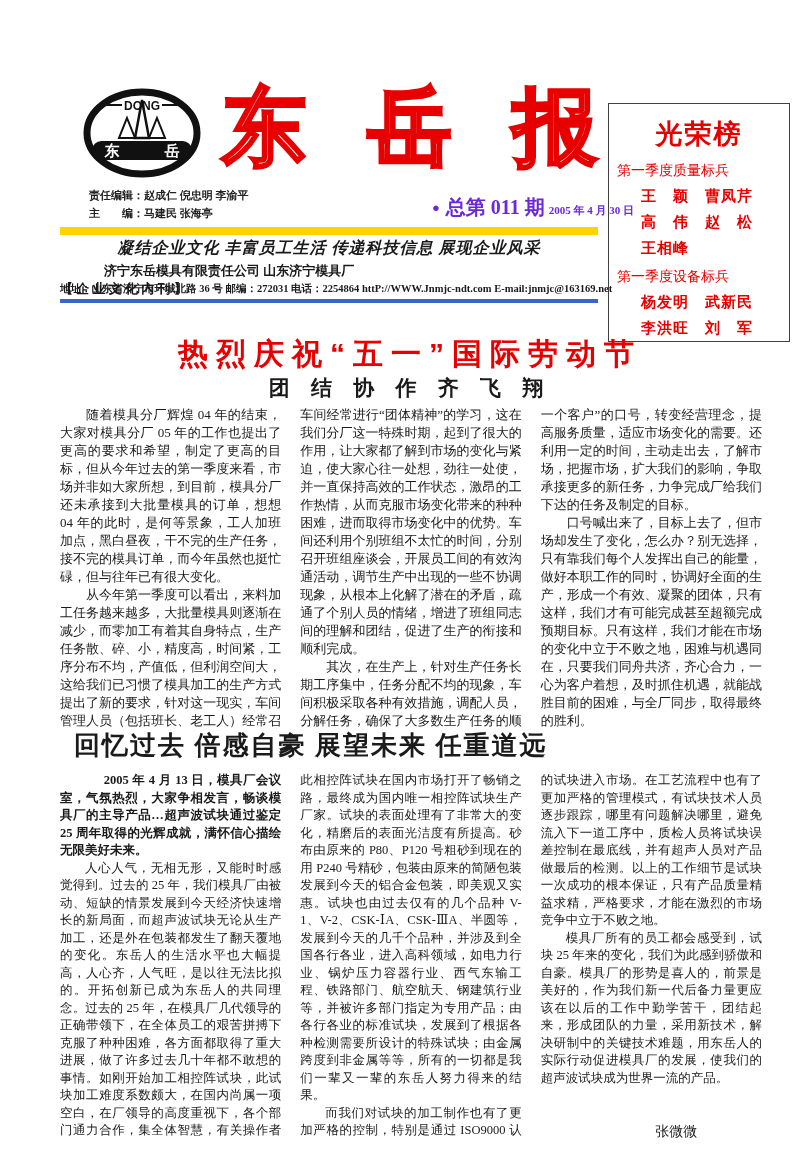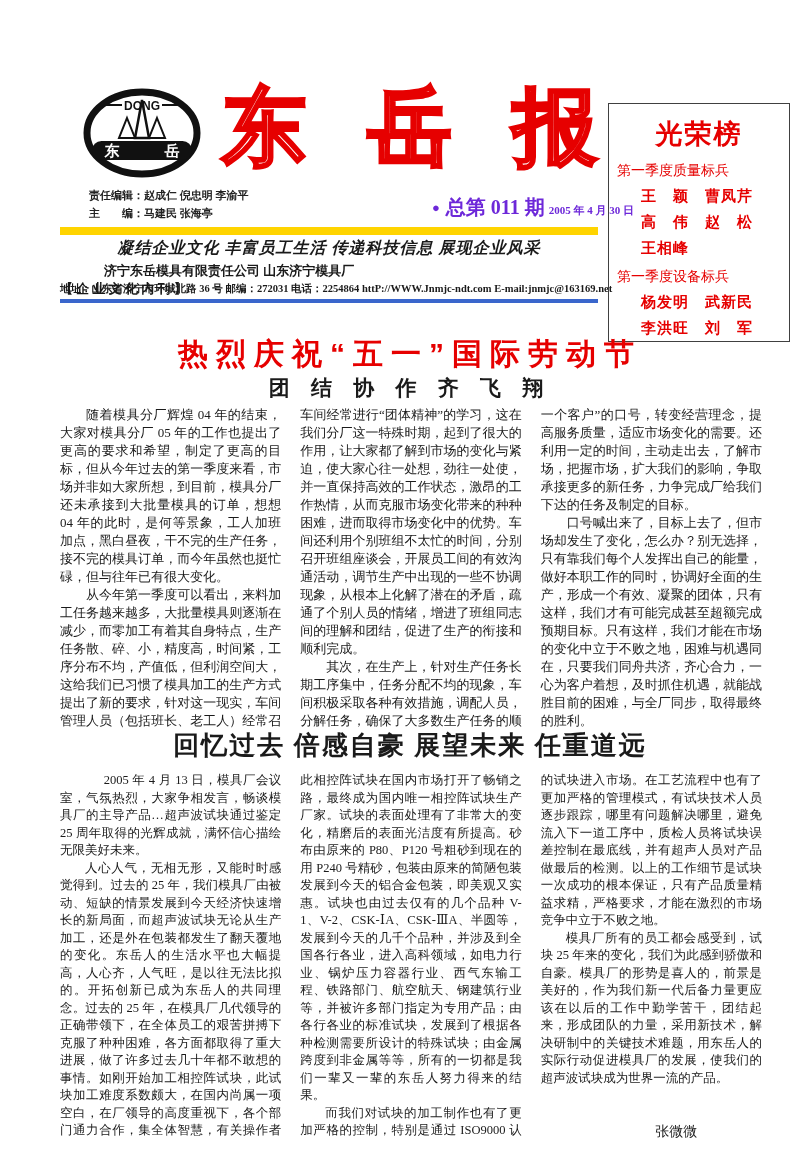--- a/index.html
+++ b/index.html
@@ -31,32 +31,32 @@
     border:1px solid #404040;color:#e60000;font-family:"Liberation Sans","DejaVu Sans",sans-serif;margin-top:28px;}
   .sidebar .hr-title{text-align:center;font-size:27px;font-weight:bold;margin-top:12px;letter-spacing:2px;}
   .sidebar .hr-heading{font-size:14px;margin:10px 0 2px 8px;}
   .sidebar .hr-name{font-size:15px;font-weight:bold;margin:7px 0 0 32px;letter-spacing:1px;}
   
   .headline{position:absolute;left:60px;top:334px;width:700px;text-align:center;
     color:#e60000;font-weight:bold;font-size:30px;letter-spacing:8px;
     font-family:"Liberation Sans","DejaVu Sans",sans-serif;}
   .a1-title{position:absolute;left:60px;top:374px;width:700px;text-align:center;
     font-weight:bold;font-size:21px;letter-spacing:8px;}
-  .a2-title{position:absolute;left:60px;top:728px;width:700px;text-align:center;
+  .a2-title{position:absolute;left:74px;top:728px;width:700px;
     font-weight:bold;font-size:26px;letter-spacing:2px;}
   
   .cols{position:absolute;left:60px;width:702px;display:flex;gap:19px;overflow:hidden;}
   .a1-cols{top:406px;height:324px;}
   .a2-cols{top:772px;height:368px;}
   .col{width:229px;text-align:justify;}
   .a1-cols .col{font-size:13px;line-height:18px;}
   .a2-cols .col{font-size:12.5px;line-height:17.5px;}
   .col p{margin:0;}
   .p-ind{text-indent:2em;}
-  .p-ind-lg{text-indent:3.5em;}
+  .p-ind-lg{text-indent:3.5em;font-weight:bold;}
   .p-cont{text-indent:0;}
   .sig2{text-align:center;margin-top:36px;font-size:14px;text-indent:50px;}
 </style>
 </head>
 <body>
 
 <div class="page">
 
   <svg class="logo" viewBox="0 0 120 92">
     <line x1="60" y1="3" x2="60" y2="16" stroke="#111" stroke-width="2"></line>

